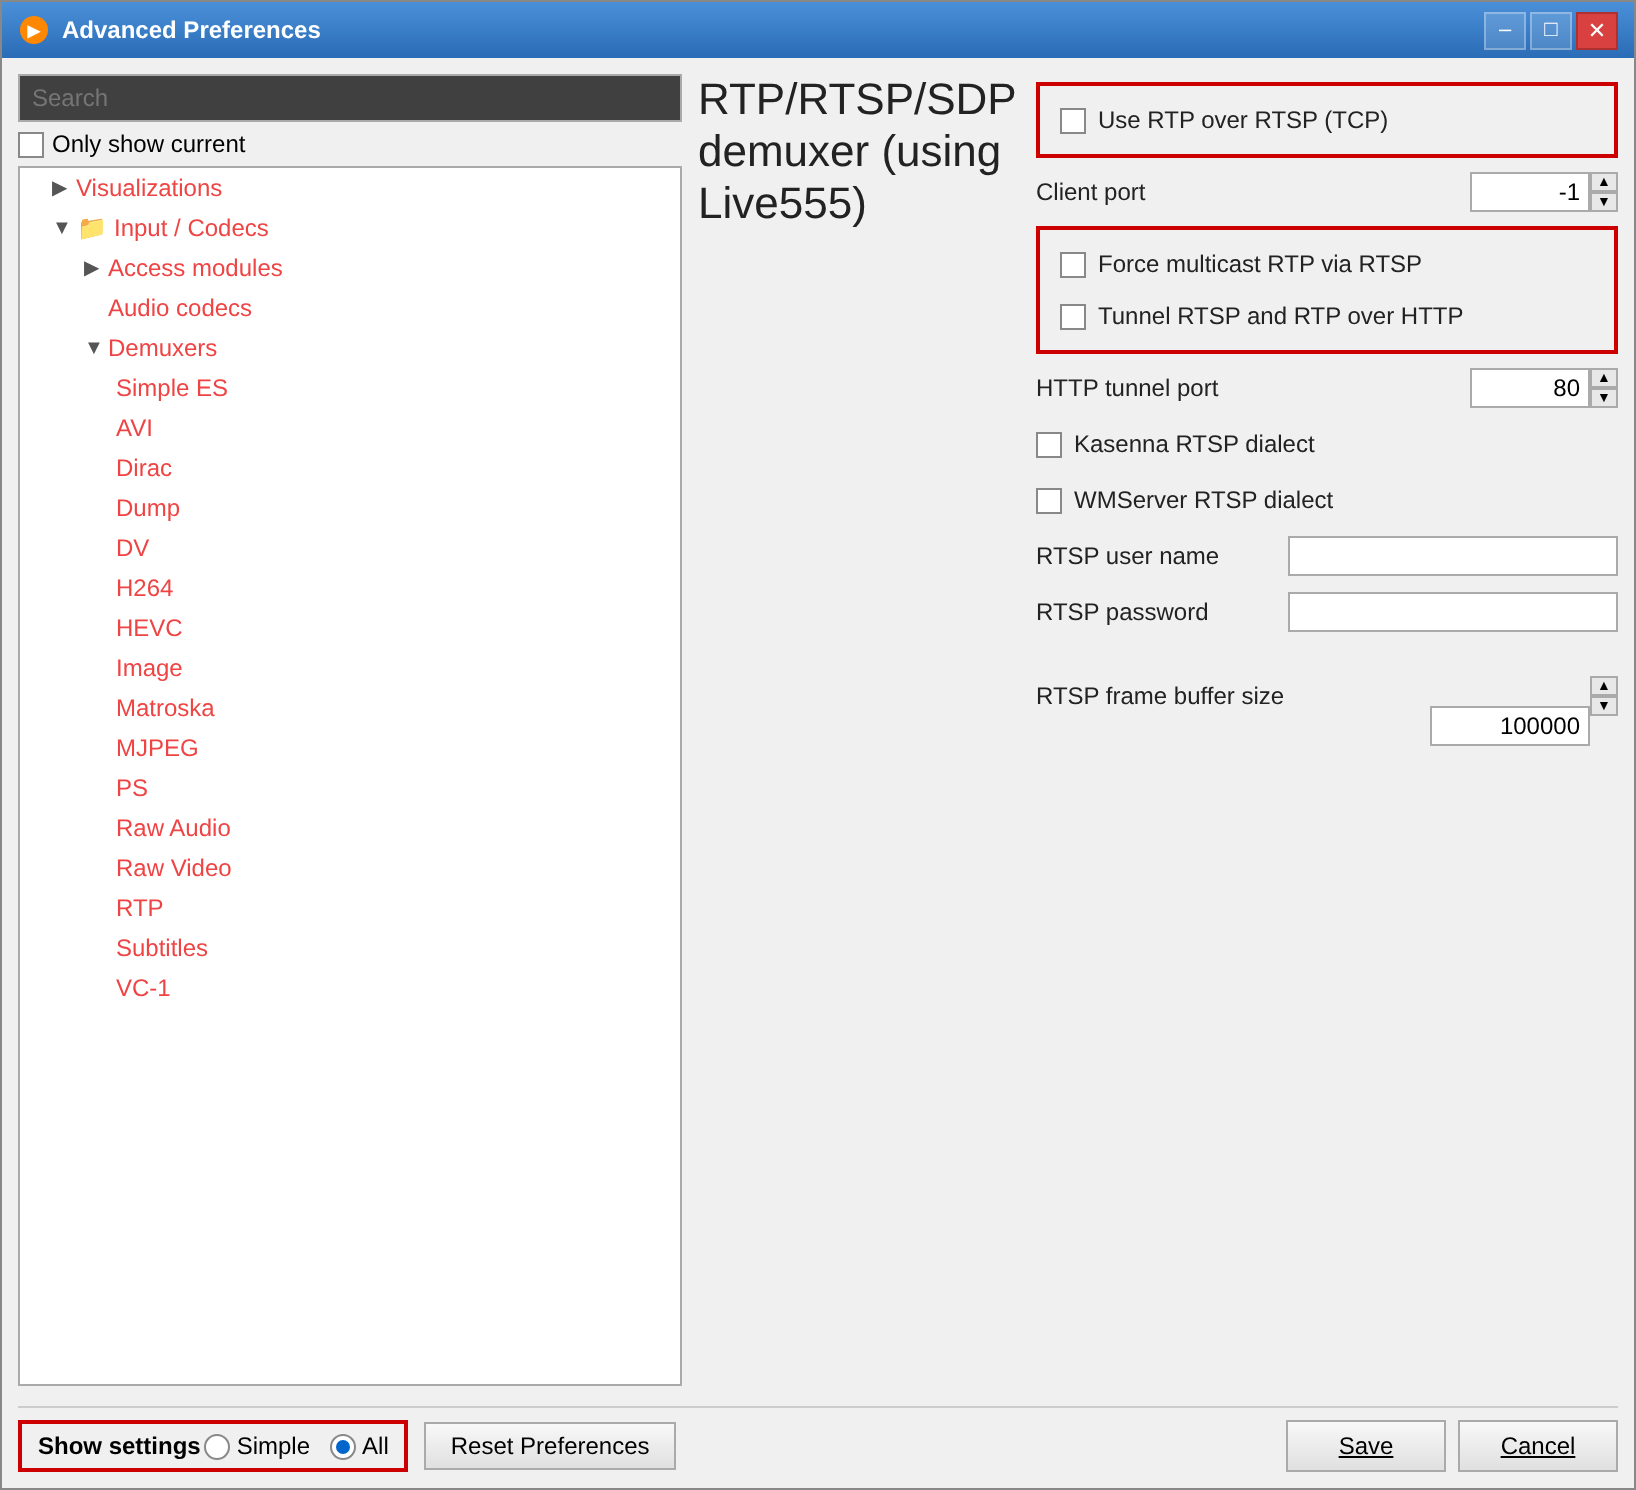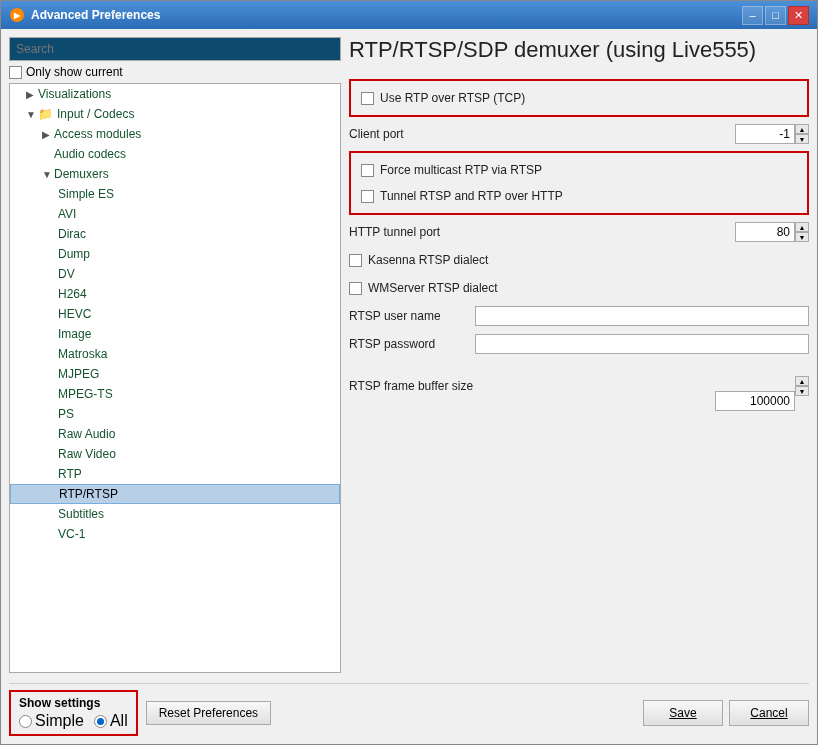--- a/index.html
+++ b/index.html
@@ -79,21 +79,21 @@
       display: flex;
       flex-direction: column;
       gap: 4px;
     }
     .search-box {
       width: 100%;
       height: 24px;
       border: 1px solid #aaa;
       padding: 2px 6px;
       font-size: 12px;
-      background: #0c4a6e;
+      background: #404040;
       color: #999;
     }
     .only-show-current {
       display: flex;
       align-items: center;
       gap: 4px;
       font-size: 12px;
     }
     .tree-container {
       flex: 1;
@@ -120,31 +120,31 @@
       width: 16px;
       height: 16px;
       margin-right: 3px;
       flex-shrink: 0;
       display: flex;
       align-items: center;
       justify-content: center;
       font-size: 12px;
     }
     .tree-label {
-      color: #14532d;
+      color: #ef4444;
       font-size: 12px;
     }
     .tree-label.black { color: #000; }
     .indent-1 { padding-left: 16px; }
     .indent-2 { padding-left: 32px; }
     .indent-3 { padding-left: 48px; }
     .right-panel {
       flex: 1;
       display: flex;
-      flex-direction: column;
+      flex-direction: row;
       gap: 8px;
       justify-content: space-between;
     }
     .panel-title {
       font-size: 22px;
       font-weight: normal;
       color: #222;
       margin-bottom: 4px;
     }
     .settings-area {
@@ -230,37 +230,37 @@
       padding: 6px 0 0 0;
       gap: 8px;
       flex-shrink: 0;
       border-top: 1px solid #ccc;
       margin-top: 4px;
     }
     .show-settings-group {
       border: 2px solid #cc0000;
       padding: 4px 8px;
       display: flex;
-      flex-direction: column;
+      flex-direction: row;
       gap: 2px;
     }
     .show-settings-label {
       font-size: 12px;
       font-weight: bold;
     }
     .radio-row {
       display: flex;
       align-items: center;
       gap: 10px;
     }
     .radio-item {
       display: flex;
       align-items: center;
       gap: 3px;
-      font-size: 16px;
+      font-size: 12px;
     }
     .radio-outer {
       width: 13px;
       height: 13px;
       border-radius: 50%;
       border: 1px solid #888;
       background: white;
       display: flex;
       align-items: center;
       justify-content: center;
@@ -407,44 +407,38 @@
 
           <div class="tree-item indent-3">
             <span class="tree-label">Matroska</span>
           </div>
 
           <div class="tree-item indent-3">
             <span class="tree-label">MJPEG</span>
           </div>
 
 
-          <div class="tree-item indent-3">
-            <span class="tree-label">MPEG-TS</span>
-          </div>
 
 
           <div class="tree-item indent-3">
             <span class="tree-label">PS</span>
           </div>
 
           <div class="tree-item indent-3">
             <span class="tree-label">Raw Audio</span>
           </div>
 
           <div class="tree-item indent-3">
             <span class="tree-label">Raw Video</span>
           </div>
 
           <div class="tree-item indent-3">
             <span class="tree-label">RTP</span>
           </div>
 
-          <div class="tree-item indent-3 rtsp-selected" style="border: 1px solid #7aaedc; background: #b8cfe8;">
-            <span class="tree-label black">RTP/RTSP</span>
-          </div>
 
           <div class="tree-item indent-3">
             <span class="tree-label">Subtitles</span>
           </div>
 
           <div class="tree-item indent-3">
             <span class="tree-label">VC-1</span>
           </div>
         </div>
       </div>

